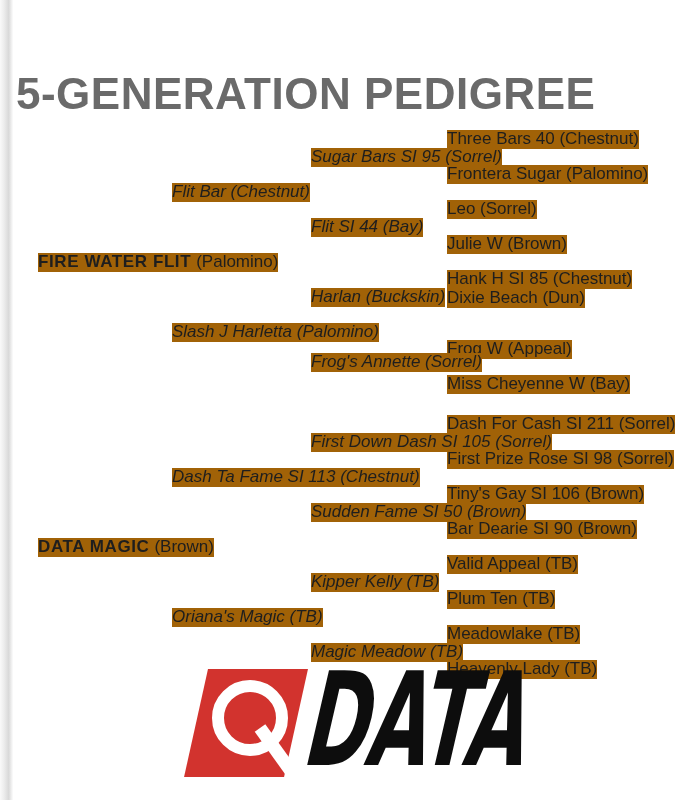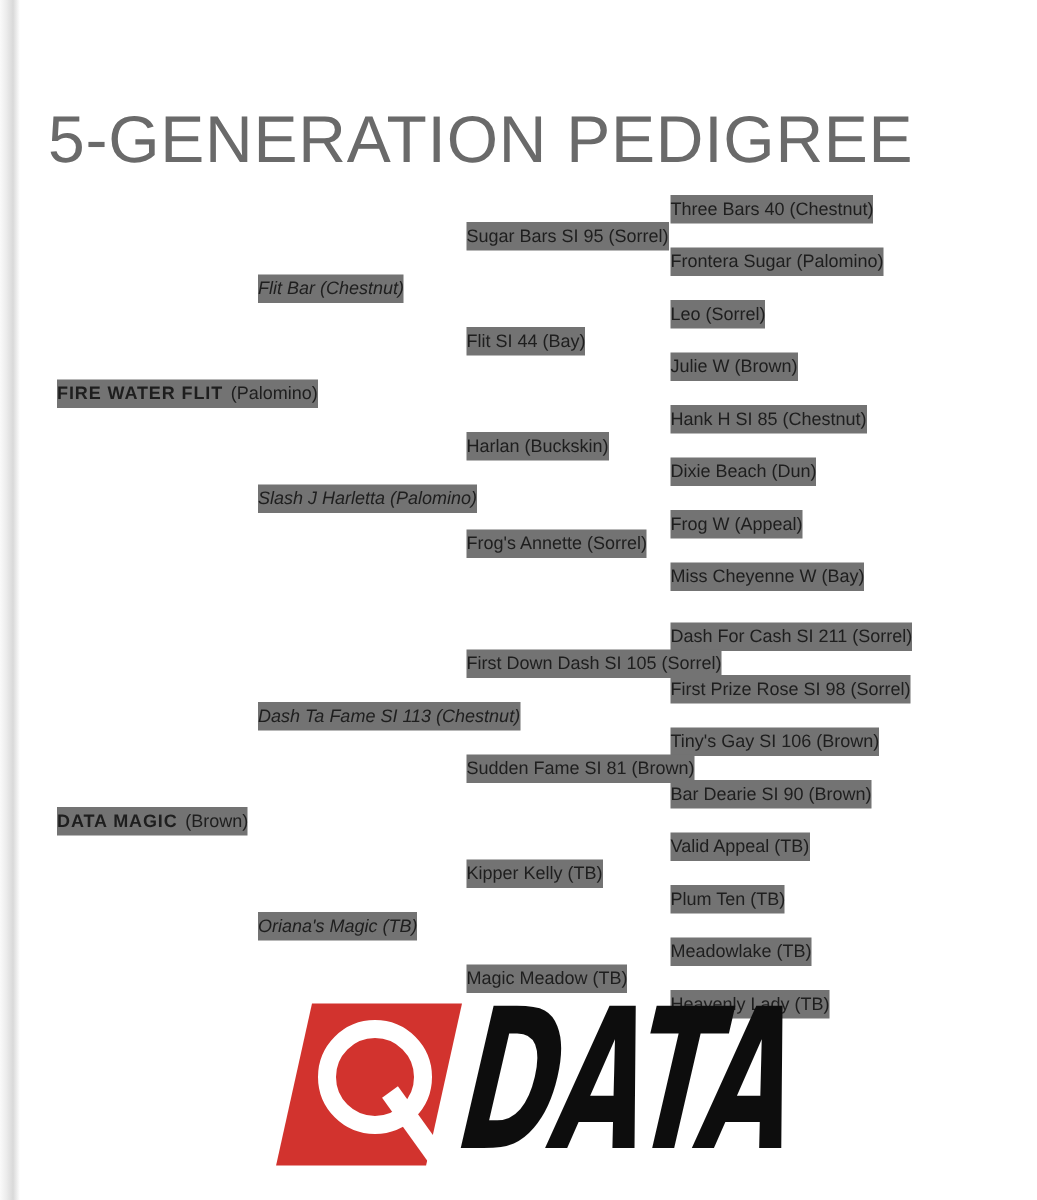--- a/index.html
+++ b/index.html
@@ -10,40 +10,40 @@
     position: relative;
     overflow: hidden;
   }
   .edge-strip {
     position: absolute; left: 0; top: 0;
     width: 14px; height: 800px;
     background: linear-gradient(to right,
       #fafafa 0%, #ececec 30%, #d9d9d9 62%, #ebebeb 78%, #ffffff 95%);
   }
   .page-title {
-    position: absolute; left: 32px; top: 38px;
+    position: absolute; left: 16px; top: 38px;
     font-size: 44px; line-height: 54px;
-    font-weight: 400;
+    font-weight: 700;
     letter-spacing: 0.5px;
     color: #6a6a6a;
     white-space: nowrap;
   }
   .row {
     position: absolute;
     white-space: nowrap;
-    background: #737373;
-    font-size: 12px;
+    background: #a16207;
+    font-size: 17px;
     line-height: 18px;
     height: 18px;
     padding-bottom: 1px;
     color: #1e1e1e;
   }
   .c1 { left: 38px; text-align: center; }
   .c2 { left: 172px; font-style: italic; }
-  .c3 { left: 311px; }
+  .c3 { left: 311px; font-style: italic; }
   .c4 { left: 447px; }
   .subject .name { font-weight: 700; letter-spacing: 0.6px; }
   .subject .suffix { margin-left: 5px; }
 
   
   .logo { position: absolute; left: 0; top: 0; width: 691px; height: 800px; pointer-events: none; }
   .q-shape {
     position: absolute; left: 208px; top: 669px;
     width: 100px; height: 108px;
     background: #d2332e;
@@ -78,32 +78,32 @@
 <div class="row c4" style="top:200px">Leo (Sorrel)</div>
 <div class="row c3" style="top:217.5px">Flit SI 44 (Bay)</div>
 <div class="row c4" style="top:235px">Julie W (Brown)</div>
 
 <div class="row c1 subject" style="top:252.5px">
   <span class="name">FIRE WATER FLIT</span><span class="suffix">(Palomino)</span>
 </div>
 
 <div class="row c4" style="top:270px">Hank H SI 85 (Chestnut)</div>
 <div class="row c3" style="top:287.5px">Harlan (Buckskin)</div>
-<div class="row c4" style="top:305px">Dixie Beach (Dun)</div>
+<div class="row c4" style="top:289px">Dixie Beach (Dun)</div>
 <div class="row c2" style="top:322.5px">Slash J Harletta (Palomino)</div>
 <div class="row c4" style="top:340px">Frog W (Appeal)</div>
 <div class="row c3" style="top:353px">Frog's Annette (Sorrel)</div>
 <div class="row c4" style="top:375px">Miss Cheyenne W (Bay)</div>
 
 <div class="row c4" style="top:415px">Dash For Cash SI 211 (Sorrel)</div>
 <div class="row c3" style="top:432.5px">First Down Dash SI 105 (Sorrel)</div>
 <div class="row c4" style="top:450px">First Prize Rose SI 98 (Sorrel)</div>
 <div class="row c2" style="top:467.5px">Dash Ta Fame SI 113 (Chestnut)</div>
 <div class="row c4" style="top:485px">Tiny's Gay SI 106 (Brown)</div>
-<div class="row c3" style="top:502.5px">Sudden Fame SI 81 (Brown)</div>
+<div class="row c3" style="top:502.5px">Sudden Fame SI 50 (Brown)</div>
 <div class="row c4" style="top:520px">Bar Dearie SI 90 (Brown)</div>
 
 <div class="row c1 subject" style="top:537.5px">
   <span class="name">DATA MAGIC</span><span class="suffix">(Brown)</span>
 </div>
 
 <div class="row c4" style="top:555px">Valid Appeal (TB)</div>
 <div class="row c3" style="top:572.5px">Kipper Kelly (TB)</div>
 <div class="row c4" style="top:590px">Plum Ten (TB)</div>
 <div class="row c2" style="top:607.5px">Oriana's Magic (TB)</div>

